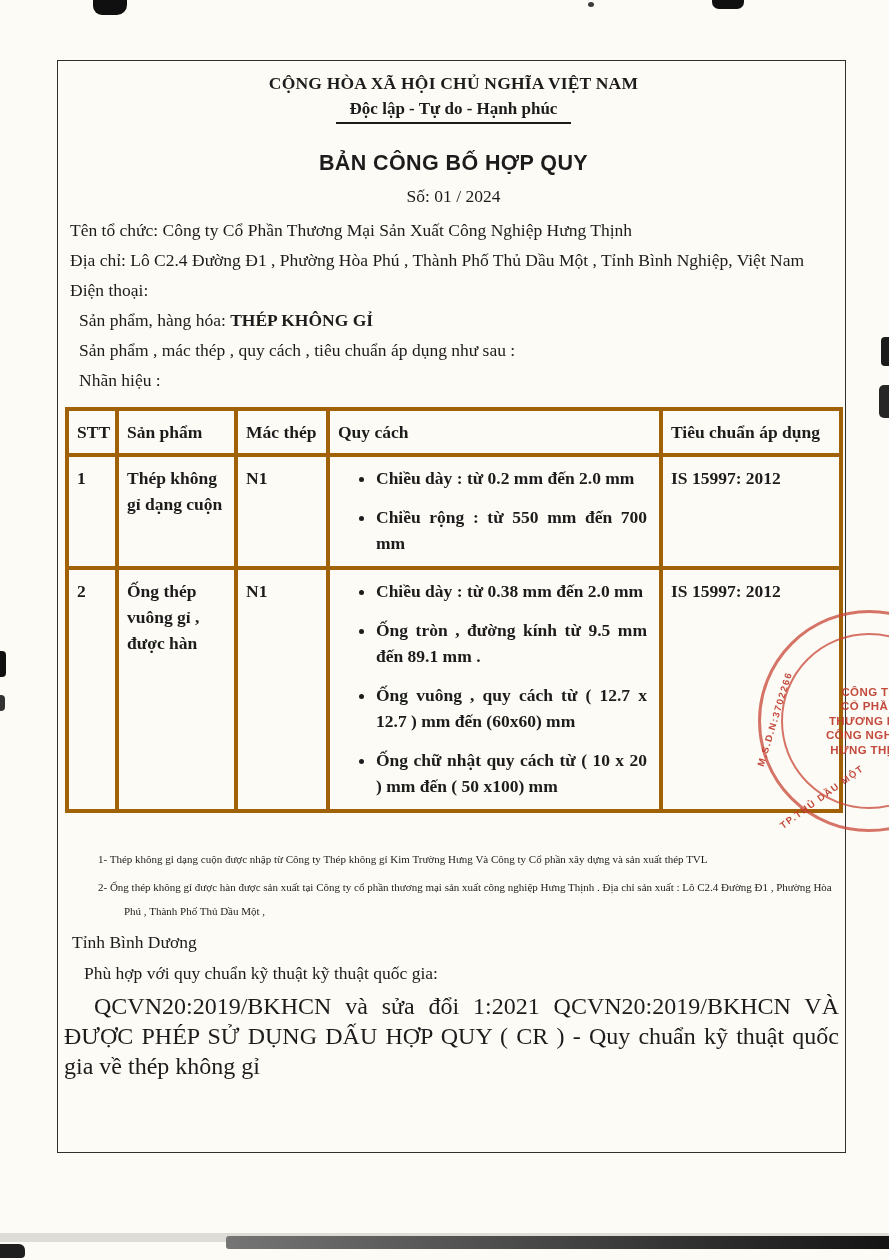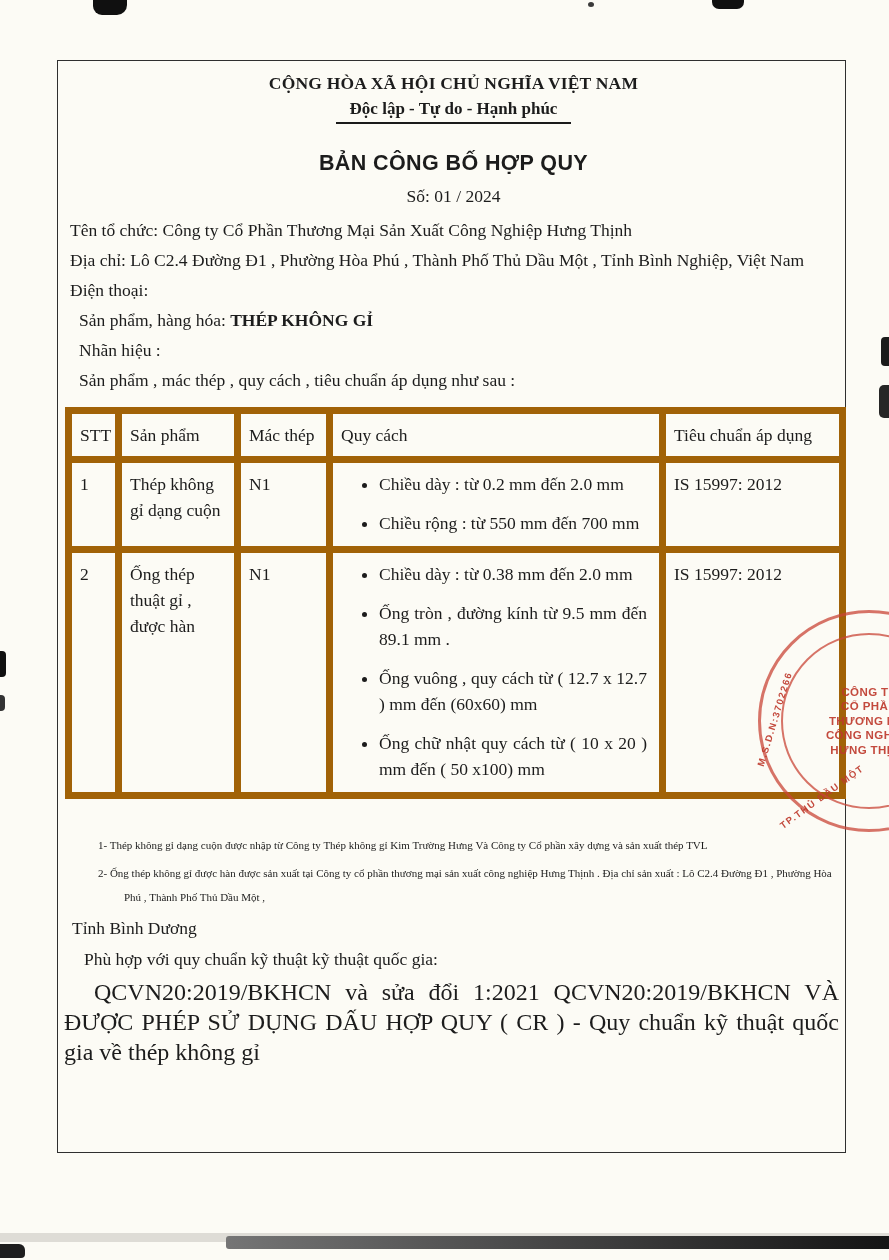--- a/index.html
+++ b/index.html
@@ -39,25 +39,25 @@
 
   table.product-table {
     border-collapse: collapse;
     table-layout: fixed;
     width: 774px;
     margin-left: -5px;
     margin-top: 12px;
     font-size: 17.5px;
   }
   .product-table th, .product-table td {
-    border: 7px solid #a16207;
+    border: 4px solid #a16207;
     vertical-align: top;
     padding: 8px 8px;
     line-height: 26px;
-    font-weight: normal;
+    font-weight: bold;
     text-align: left;
   }
   .product-table th { height: 26px; vertical-align: middle; }
   .th-stt, .c-stt { text-align: center; }
   .c-grade { text-align: center; }
   .c-name { text-align: justify; padding-top: 12px; }
   .c-stt { padding-top: 12px; }
   .c-grade { padding-top: 12px; }
   .c-std { padding-top: 12px; padding-left: 10px; }
   .c-spec { padding-top: 12px; }
@@ -132,22 +132,22 @@
   </div>
 
   <div class="doc-title">BẢN CÔNG BỐ HỢP QUY</div>
   <div class="doc-number">Số: 01 / 2024</div>
 
   <div class="info">
     <p class="info-line">Tên tổ chức: Công ty Cổ Phần Thương Mại Sản Xuất Công Nghiệp Hưng Thịnh</p>
     <p class="info-line">Địa chỉ: Lô C2.4 Đường Đ1 , Phường Hòa Phú , Thành Phố Thủ Dầu Một , Tỉnh Bình Nghiệp, Việt Nam</p>
     <p class="info-line">Điện thoại:</p>
     <p class="info-line indent-sm"><span>Sản phẩm, hàng hóa: </span><span class="bold">THÉP KHÔNG GỈ</span></p>
+    <p class="info-line indent-sm">Sản phẩm , mác thép , quy cách , tiêu chuẩn áp dụng như sau :</p>
     <p class="info-line indent-sm">Nhãn hiệu :</p>
-    <p class="info-line indent-sm">Sản phẩm , mác thép , quy cách , tiêu chuẩn áp dụng như sau :</p>
   </div>
 
   <table class="product-table">
     <colgroup>
       <col style="width:50px">
         <col style="width:119px">
         <col style="width:92px">
         <col style="width:333px">
         <col style="width:180px">
     </colgroup>
@@ -168,21 +168,21 @@
         <td class="c-spec">
           <ul>
             <li>Chiều dày : từ 0.2 mm đến 2.0 mm</li>
             <li>Chiều rộng : từ 550 mm đến 700 mm</li>
           </ul>
         </td>
         <td class="c-std">IS 15997: 2012</td>
       </tr>
       <tr>
         <td class="c-stt">2</td>
-        <td class="c-name">Ống thép thuật gỉ , được hàn</td>
+        <td class="c-name">Ống thép vuông gỉ , được hàn</td>
         <td class="c-grade">N1</td>
         <td class="c-spec">
           <ul>
             <li>Chiều dày : từ 0.38 mm đến 2.0 mm</li>
             <li>Ống tròn , đường kính từ 9.5 mm đến 89.1 mm .</li>
             <li>Ống vuông , quy cách từ ( 12.7 x 12.7 ) mm đến (60x60) mm</li>
             <li>Ống chữ nhật quy cách từ ( 10 x 20 ) mm đến ( 50 x100) mm</li>
           </ul>
         </td>
         <td class="c-std">IS 15997: 2012</td>

